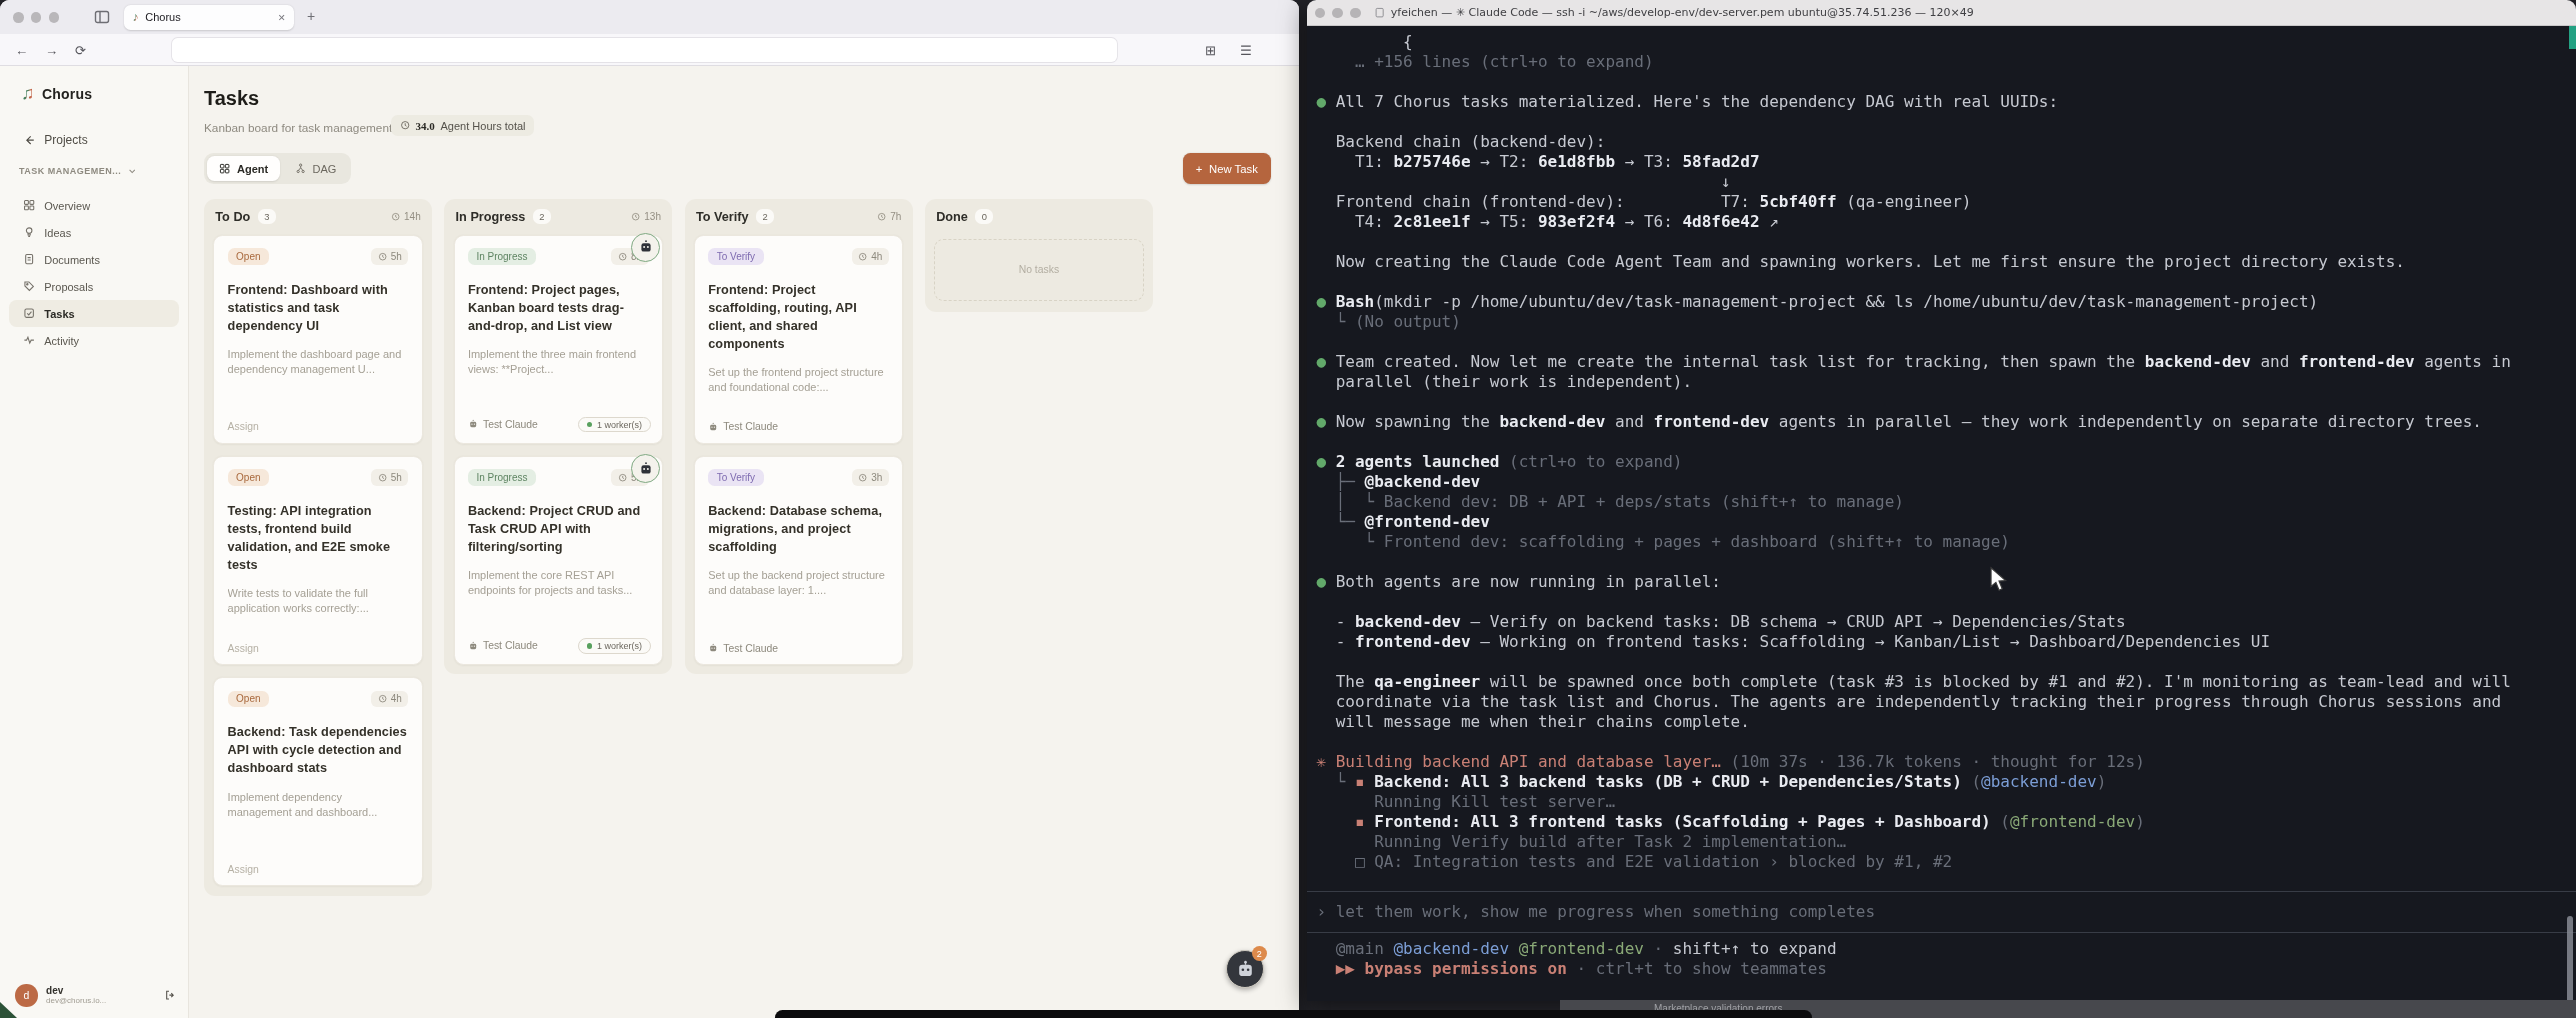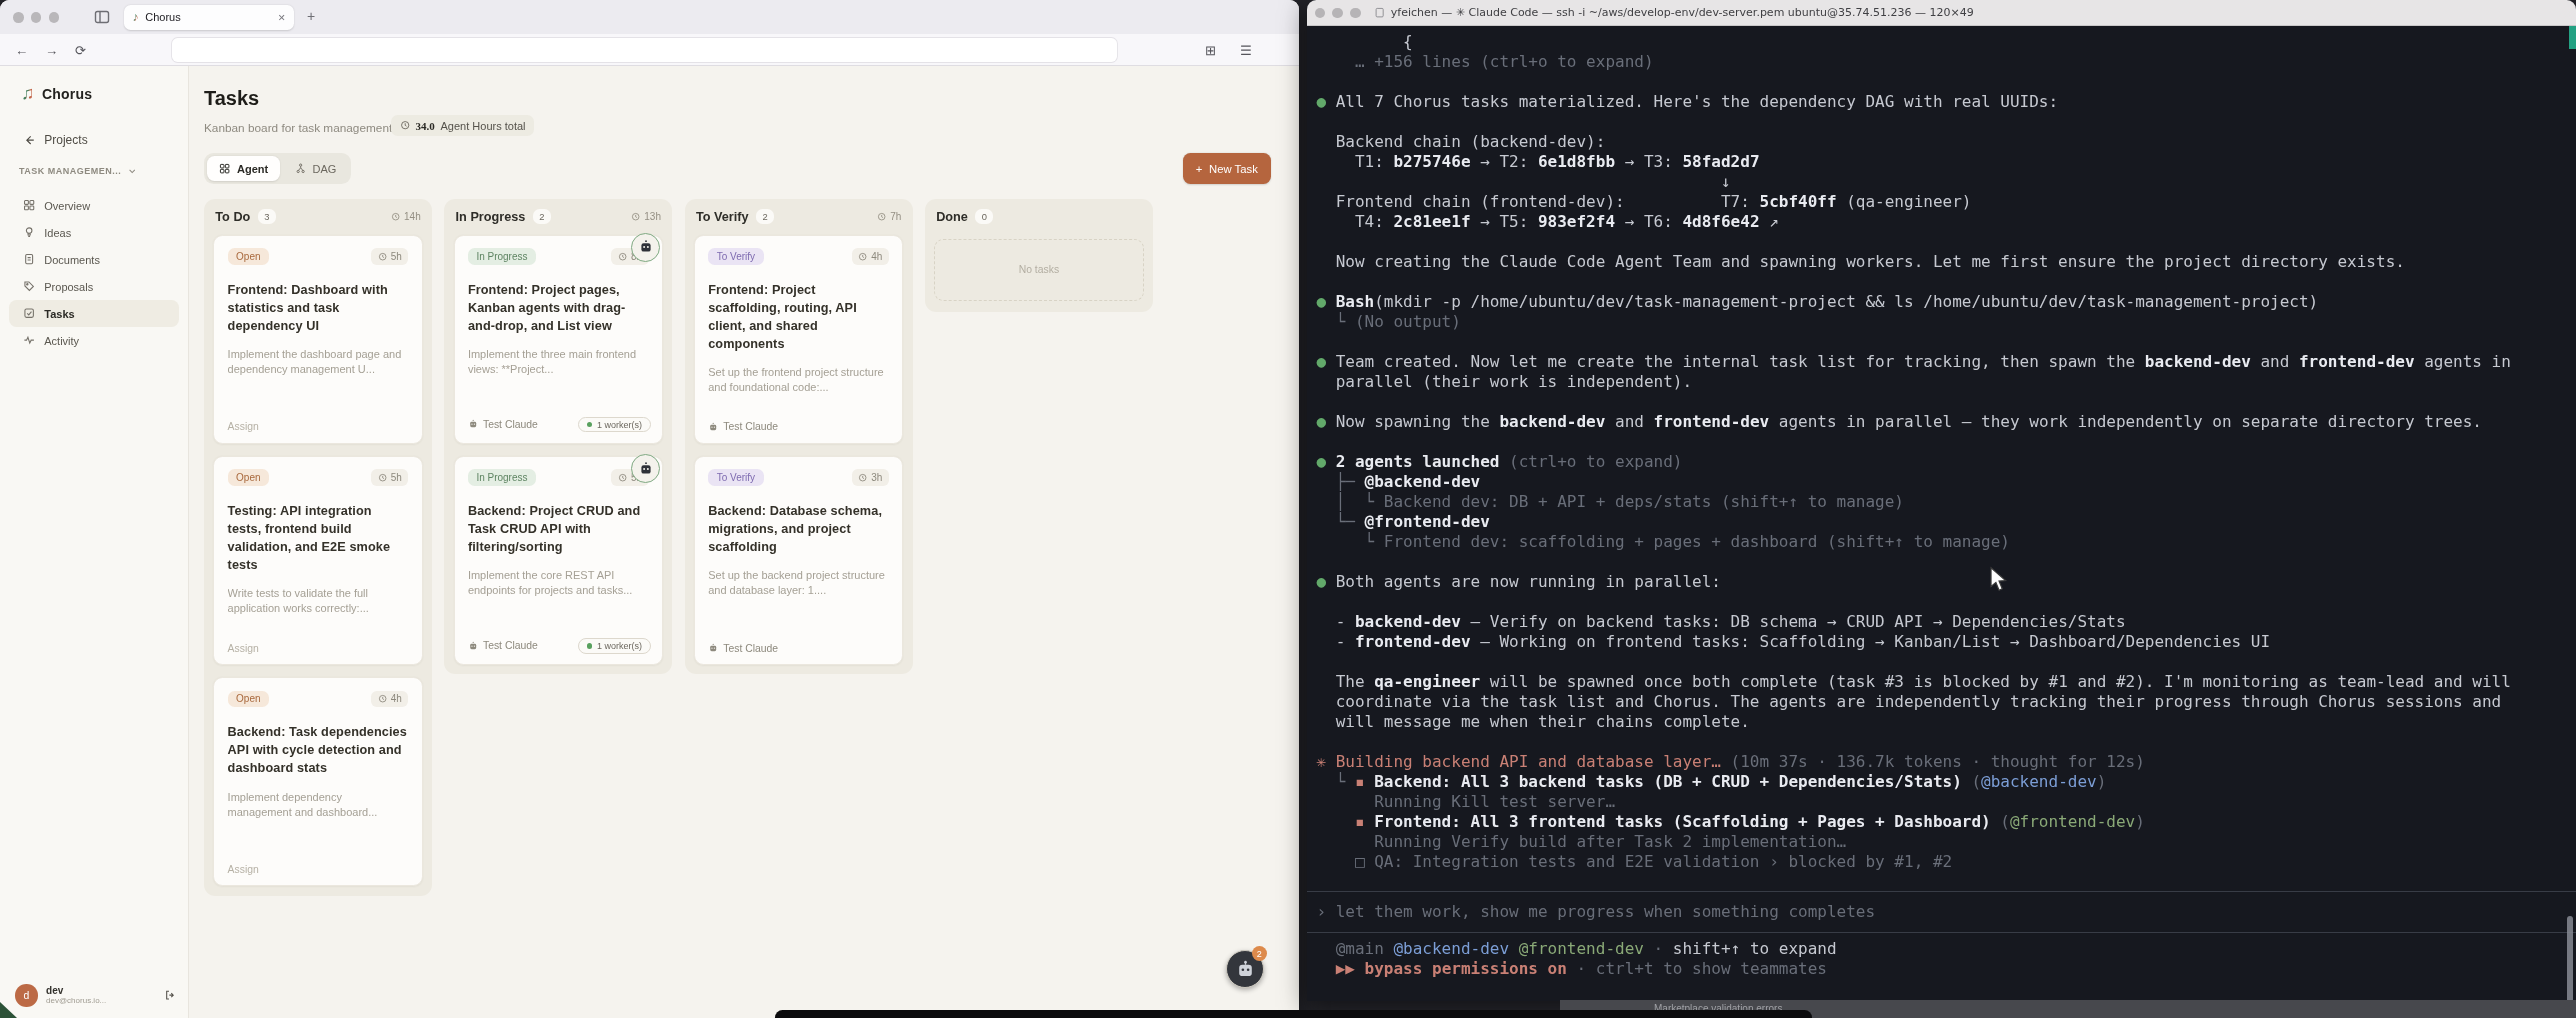--- a/index.html
+++ b/index.html
@@ -406,21 +406,21 @@
                 <div class="crow">
                   <span class="badge b-progress">In Progress</span>
                   <span class="chours">
                     <svg viewBox="0 0 16 16" fill="none" stroke="currentColor" stroke-width="1.5">
                       <circle cx="8" cy="8" r="5.6"></circle>
                       <path d="M8 5v3.2l2 1.4"></path>
                     </svg>
                     <span>8h</span>
                   </span>
                 </div>
-                <div class="ctitle">Frontend: Project pages, Kanban agents with drag-and-drop, and List view</div>
+                <div class="ctitle">Frontend: Project pages, Kanban board tests drag-and-drop, and List view</div>
                 <div class="cdesc">Implement the three main frontend views: **Project...</div>
                 <div class="cfoot">
                   <span class="asg">
                     <span style="color:#8d897d;display:flex">
                       <svg viewBox="0 0 16 16">
                         <circle cx="8" cy="2.2" r="0.9" fill="currentColor"></circle>
                         <rect x="3.4" y="4.2" width="9.2" height="8.4" rx="2.2" fill="currentColor"></rect>
                         <circle cx="6.1" cy="8" r="1" fill="#f4f2ec"></circle>
                         <circle cx="9.9" cy="8" r="1" fill="#f4f2ec"></circle>
                       </svg>

